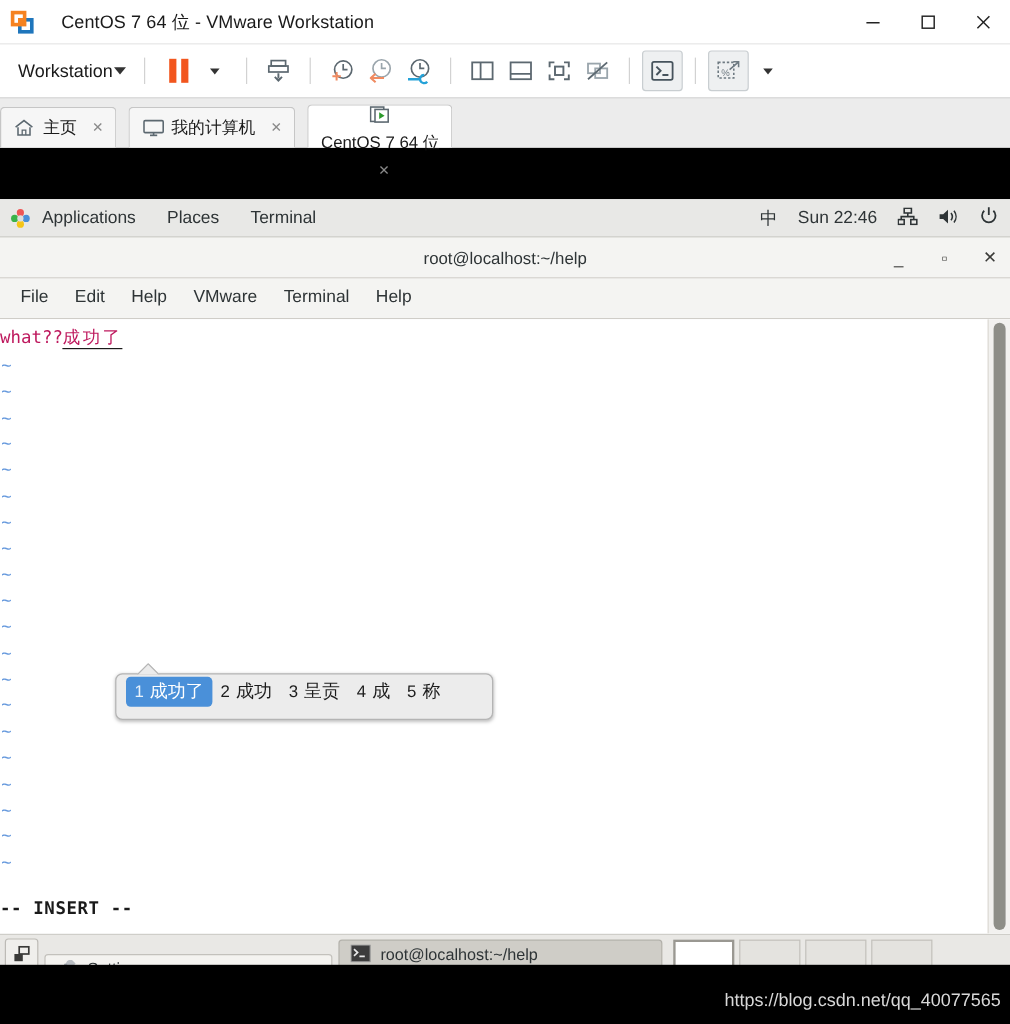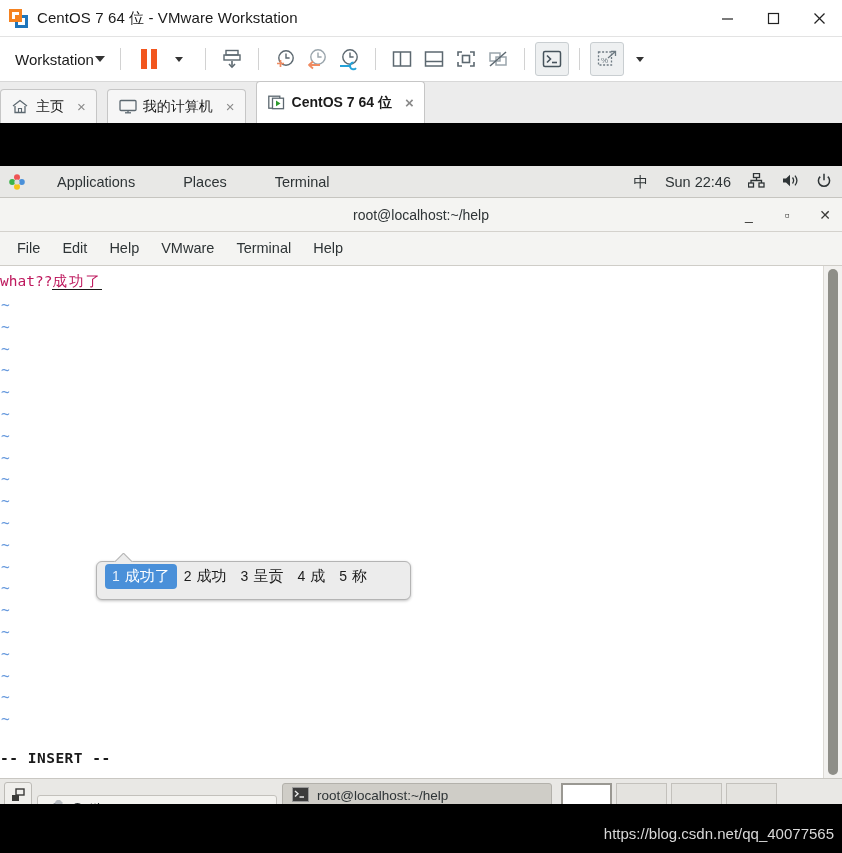--- a/index.html
+++ b/index.html
@@ -5,21 +5,21 @@
   html,body{margin:0;padding:0;}
   body{
     width:842px;height:853px;overflow:hidden;
     background:#000;
     font-family:"Liberation Sans","DejaVu Sans",sans-serif;
     -webkit-font-smoothing:antialiased;
   }
   .app{position:relative;width:842px;height:853px;background:#fff;}
 
   
-  .titlebar{height:36px;background:#ffffff;display:flex;align-items:center;position:relative;}
+  .titlebar{height:36px;background:#ffffff;display:flex;align-items:center;position:relative;gap:14px;}
   .vm-logo{width:19px;height:19px;margin-left:9px;margin-right:9px;position:relative;flex:none;}
   .vm-logo .sq1{position:absolute;left:0;top:0;width:13px;height:13px;border:3px solid #f58220;box-sizing:border-box;}
   .vm-logo .sq2{position:absolute;left:6px;top:6px;width:13px;height:13px;border:3px solid #1f76bc;box-sizing:border-box;background:#fff;}
   .vm-logo .sq3{position:absolute;left:6px;top:6px;width:7px;height:7px;background:#f58220;}
   .title-text{font-size:15px;color:#1a1a1a;letter-spacing:.1px;}
   .wincontrols{position:absolute;right:0;top:0;height:36px;display:flex;}
   .wc{width:46px;height:36px;display:flex;align-items:center;justify-content:center;color:#222;}
   .wc svg{display:block;}
 
   
@@ -32,39 +32,39 @@
   .tb-btn.framed{background:#eef0f1;border:1px solid #c9ced1;}
   .pause{display:flex;gap:4px;margin-left:4px;}
   .pause i{display:block;width:6px;height:20px;background:#f2561e;}
 
   
   .tabstrip{height:42px;background:#ececec;display:flex;align-items:flex-end;position:relative;}
   .tabstrip:before{content:"";position:absolute;left:0;right:0;top:0;height:1px;background:#d8d8d8;}
   .tab{height:34px;display:flex;align-items:center;gap:7px;padding:0 10px 0 11px;box-sizing:border-box;
        background:#f6f6f6;border:1px solid #c6c6c6;border-bottom:none;border-radius:4px 4px 0 0;
        margin-right:10px;font-size:14px;color:#1b1b1b;position:relative;}
-  .tab.active{background:#ffffff;font-weight:bold;height:42px;z-index:3;}
+  .tab.active{background:#ffffff;font-weight:normal;height:36px;z-index:3;flex-direction:column;}
   .tab .tlabel{white-space:nowrap;}
   .tab .tclose{color:#8a8a8a;font-size:15px;margin-left:6px;line-height:1;}
   .tabicon{width:17px;height:15px;flex:none;position:relative;}
   
   .ic-home{width:16px;height:15px;}
   
   .ic-mon{width:18px;height:15px;}
   
   .ic-vm{width:18px;height:16px;}
 
   
   .guest-gap{height:43px;background:#000;}
 
   
   .gnome-bar{height:32px;background:#e8e8e6;border-bottom:1px solid #c6c5c0;display:flex;align-items:center;
              font-size:14.5px;color:#2e3436;position:relative;box-sizing:border-box;}
   .gnome-bar .gitem{padding:0 13px;line-height:32px;}
-  .gnome-left{display:flex;align-items:center;gap:22px;}
+  .gnome-left{display:flex;align-items:center;}
   .gnome-right{position:absolute;right:10px;top:0;height:32px;display:flex;align-items:center;gap:17px;}
   .fedora-logo{width:18px;height:18px;margin-left:8px;margin-right:-4px;position:relative;flex:none;}
 
   
   .term-title{height:33px;background:#f4f4f2;border-bottom:1px solid #d4d2cd;display:flex;align-items:center;
               justify-content:center;position:relative;font-size:14px;color:#2e3436;}
   .term-btns{position:absolute;right:6px;top:0;height:33px;display:flex;align-items:center;gap:16px;color:#3a3a38;}
   .term-btns span{width:22px;text-align:center;font-size:14px;}
   .term-menu{height:33px;background:#f4f4f2;border-bottom:1px solid #cfcdc8;display:flex;align-items:center;
              padding-left:6px;font-size:14.5px;color:#2e3436;}

